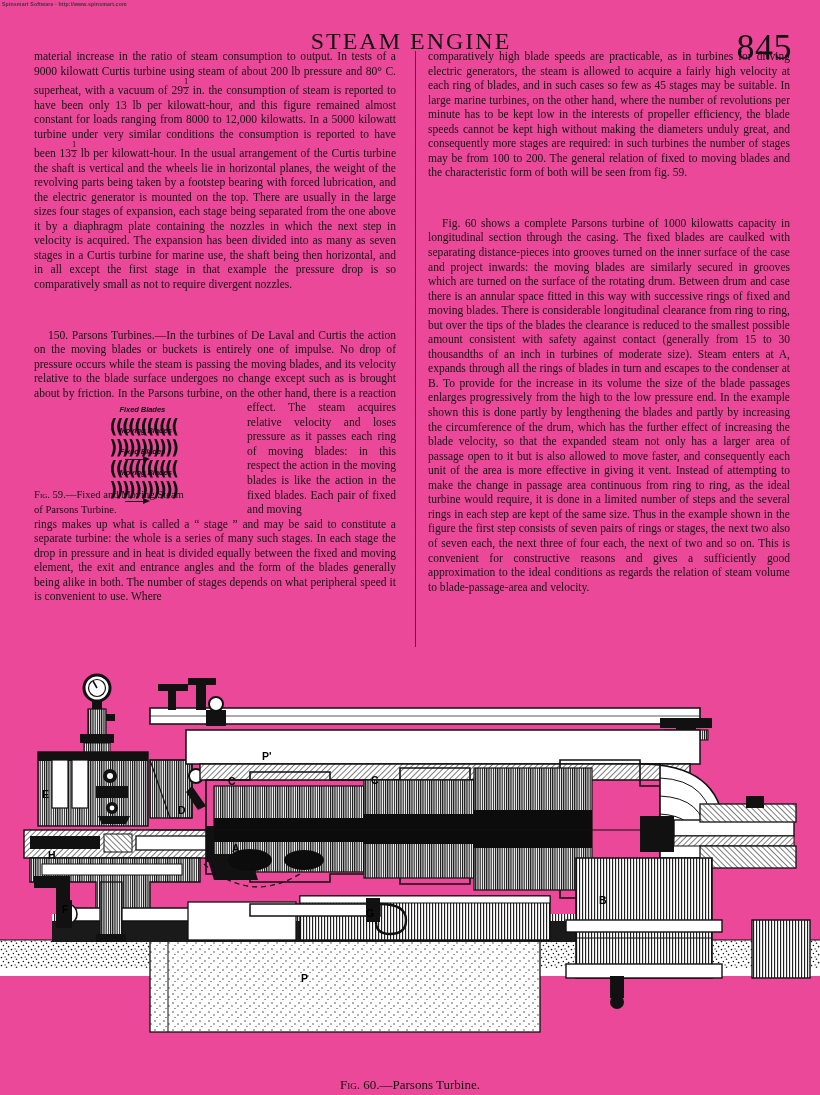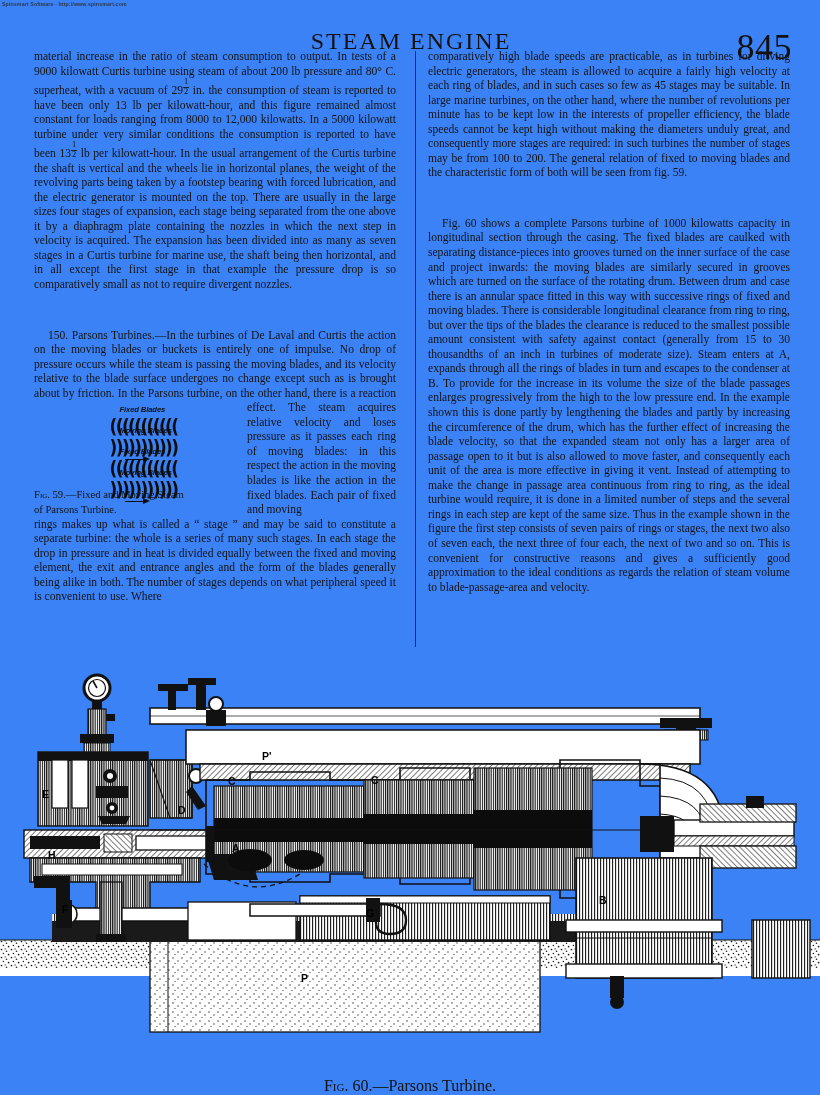--- a/index.html
+++ b/index.html
@@ -13,21 +13,21 @@
     height: 1095px;
     overflow: hidden;
     font-family: "Liberation Serif", "DejaVu Serif", serif;
     color: #111;
     position: relative;
   }
   .page {
     position: relative;
     width: 820px;
     height: 1095px;
-    background: #3b82f6;
+    background: #ec4899;
     box-sizing: border-box;
   }
 
   
   .watermark {
     position: absolute;
     top: 1px;
     left: 2px;
     font-family: "Liberation Sans", sans-serif;
     font-size: 5.2px;
@@ -183,21 +183,21 @@
   .fig60-canvas {
     position: absolute;
     left: 0; top: 0;
     width: 820px; height: 390px;
   }
   .fig60-cap {
     position: absolute;
     left: 0; right: 0;
     top: 1077px;
     text-align: center;
-    font-size: 16px;
+    font-size: 13px;
     color: #111;
   }
   .fig60-cap .sc { font-variant: small-caps; }
   .fig60-label {
     position: absolute;
     font-family: "Liberation Sans", sans-serif;
     font-weight: bold;
     font-size: 10.5px;
     color: #000;
   }

